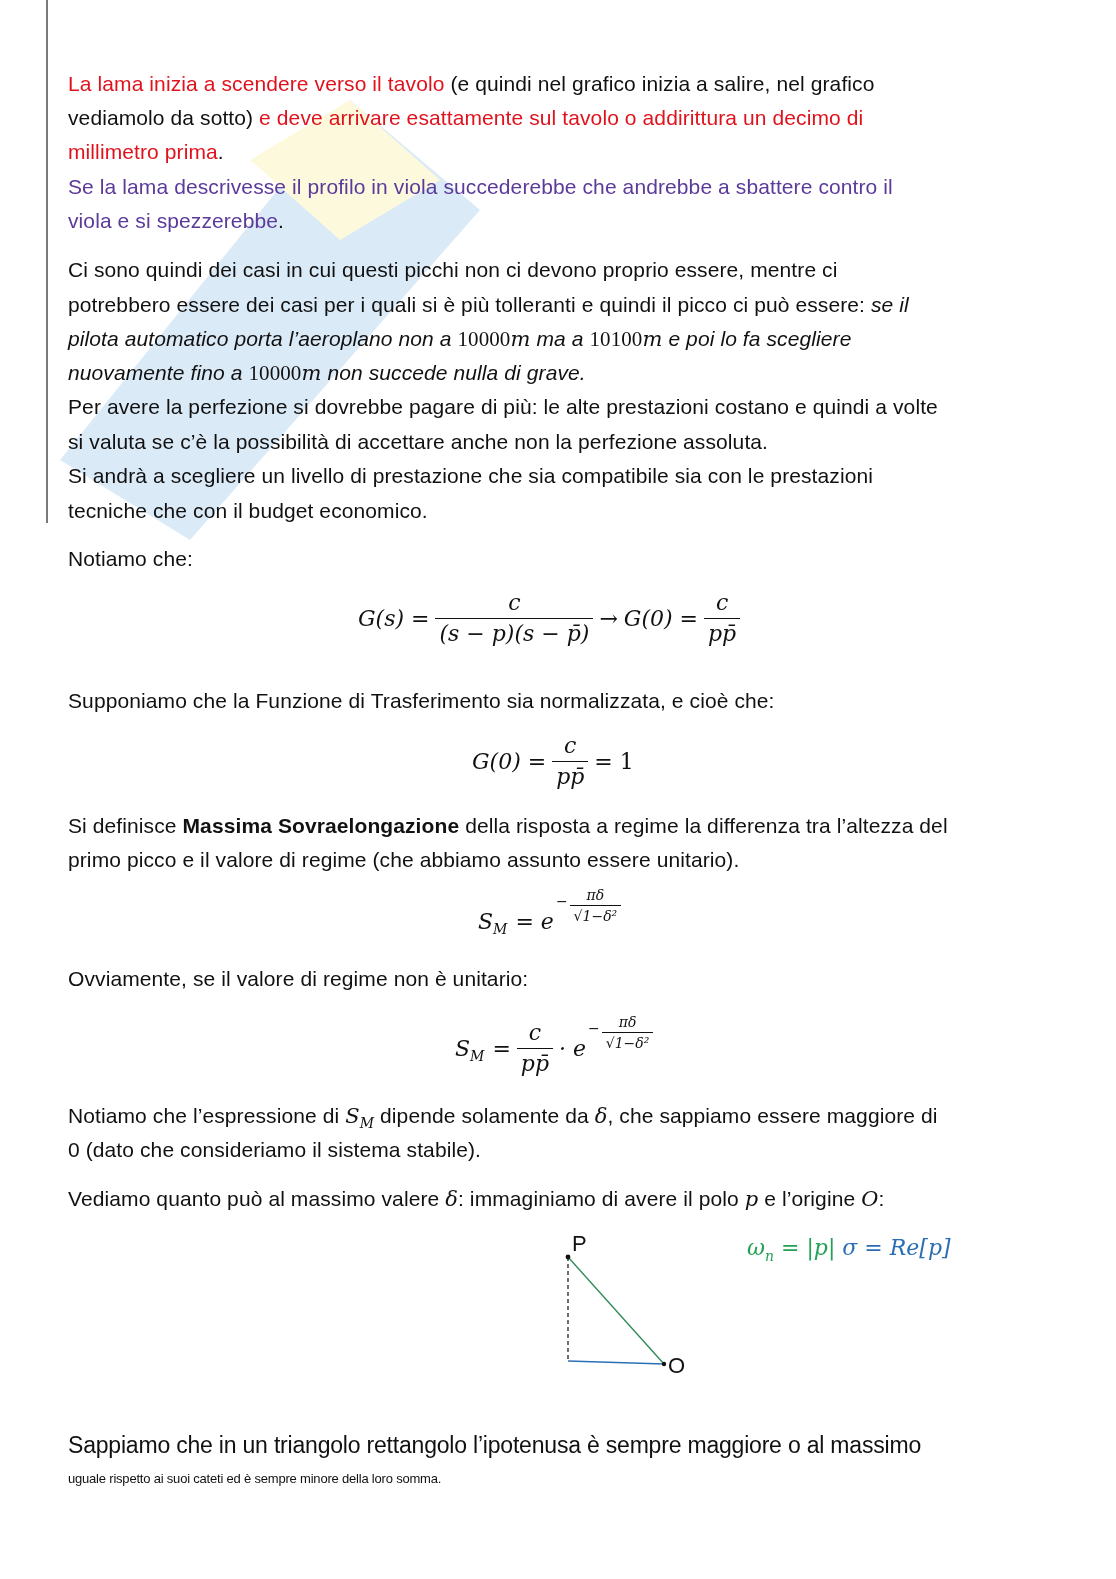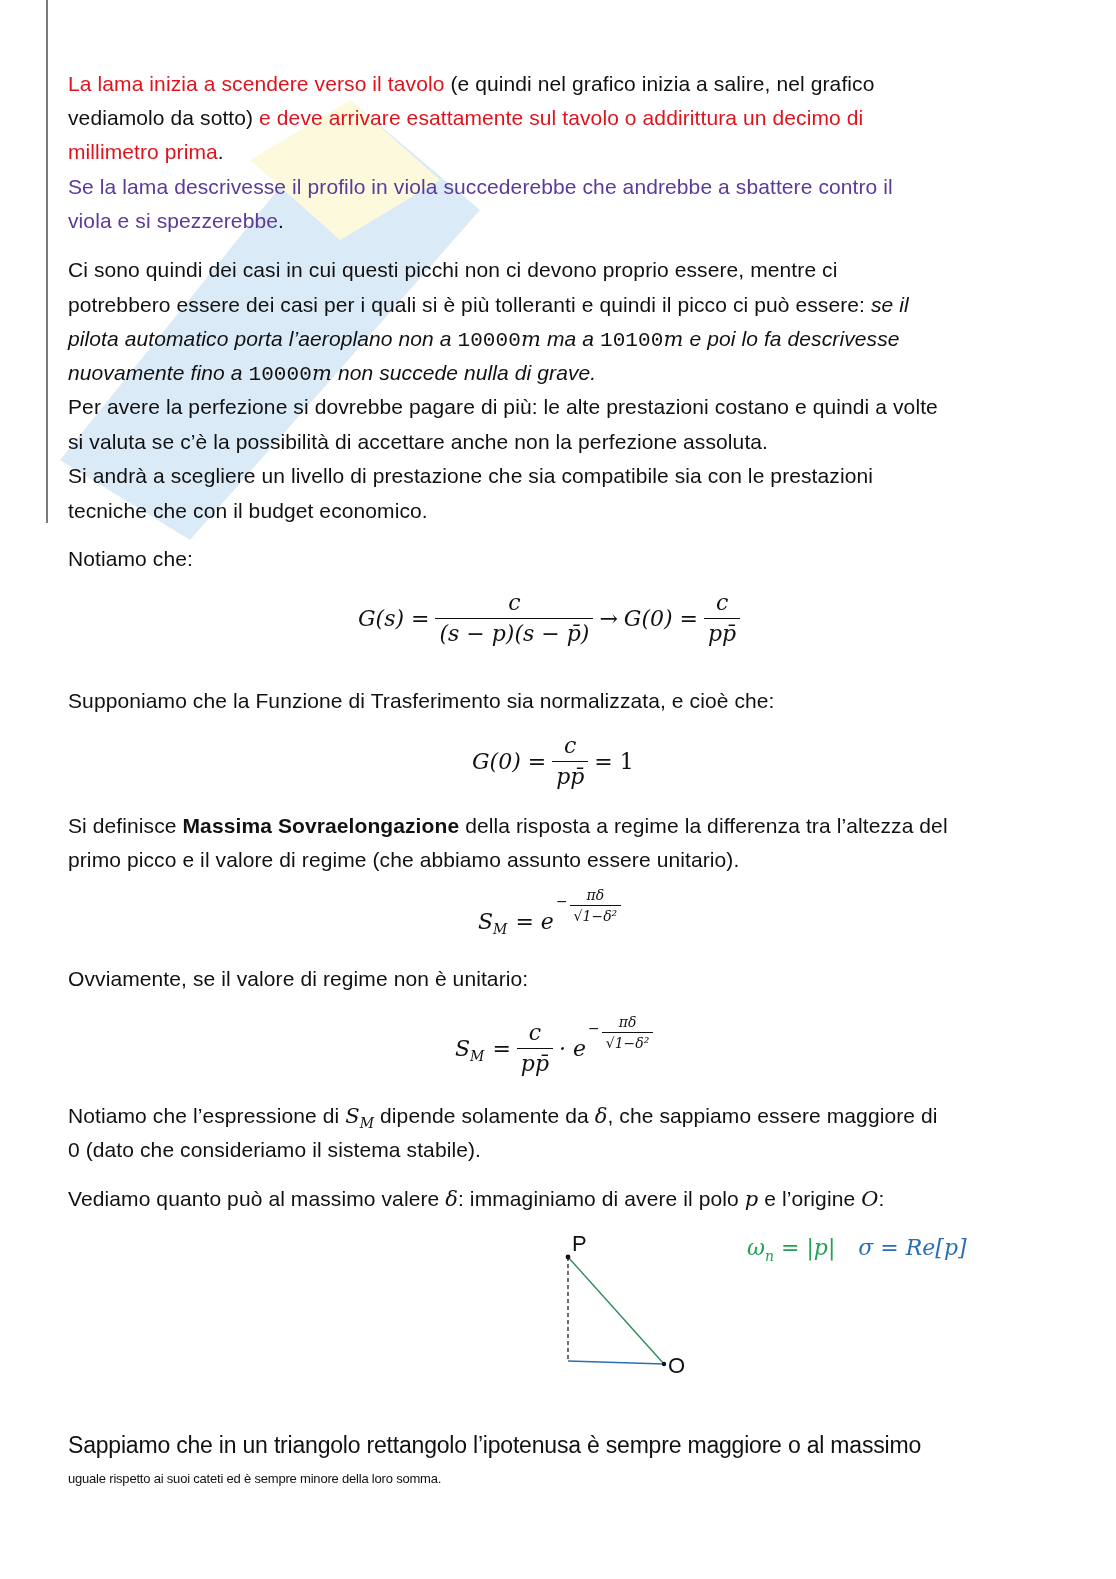--- a/index.html
+++ b/index.html
@@ -6,21 +6,21 @@
   body { width: 1116px; height: 1579px; position: relative; overflow: hidden;
          font-family: "Liberation Sans", "DejaVu Sans", sans-serif; color: #111; }
   .margin-bar { position: absolute; left: 46px; top: 0; width: 2px; height: 523px; background: #7a7a7a; }
   .watermark { position: absolute; left: 20px; top: 40px; width: 470px; height: 500px; pointer-events: none; opacity: 0.18; }
   .content { position: absolute; left: 68px; top: 0; width: 980px; }
   .p { position: absolute; left: 0; font-size: 21px; line-height: 34.3px; white-space: nowrap; letter-spacing: 0.1px; }
   .red { color: #e0131d; }
   .purple { color: #5b3a9a; }
   .it { font-style: italic; }
   .math { font-family: "DejaVu Serif", "Liberation Serif", serif; font-style: italic; }
-  .num { font-family: Liberation Mono, monospace; font-style: normal; }
+  .num { font-family: Liberation Serif, serif; font-style: normal; }
   b { font-weight: bold; }
 
   .formula { position: absolute; font-family: "DejaVu Serif", "Liberation Serif", serif; font-size: 22px; font-style: italic; color: #111; display: flex; align-items: center; white-space: nowrap; }
   .frac { display: inline-flex; flex-direction: column; align-items: center; margin: 0 6px; vertical-align: middle; }
   .frac .n { padding: 0 4px 2px; line-height: 26px; }
   .frac .d { border-top: 1.5px solid #111; padding: 2px 4px 0; line-height: 26px; }
   .up { font-style: normal; }
   .sub { font-size: 14px; position: relative; top: 7px; }
   .exp { display: inline-flex; align-items: flex-start; position: relative; top: -16px; font-size: 14px; margin-left: 2px; }
   .exp .minus { margin-top: 6px; margin-right: 2px; }
@@ -57,21 +57,21 @@
   <div class="p purple" style="top:170px">Se la lama descrivesse il profilo in viola succederebbe che andrebbe a sbattere contro il</div>
   <div class="p" style="top:204px">
     <span class="purple">viola e si spezzerebbe</span><span>.</span>
   </div>
 
   <div class="p" style="top:253px">Ci sono quindi dei casi in cui questi picchi non ci devono proprio essere, mentre ci</div>
   <div class="p" style="top:288px">
     <span>potrebbero essere dei casi per i quali si è più tolleranti e quindi il picco ci può essere: </span><span class="it">se il</span>
   </div>
   <div class="p it" style="top:322px">
-    <span>pilota automatico porta l’aeroplano non a </span><span class="num">10000</span><span class="math">m</span><span> ma a </span><span class="num">10100</span><span class="math">m</span><span> e poi lo fa descrivesse</span>
+    <span>pilota automatico porta l’aeroplano non a </span><span class="num">10000</span><span class="math">m</span><span> ma a </span><span class="num">10100</span><span class="math">m</span><span> e poi lo fa scegliere</span>
   </div>
   <div class="p it" style="top:356px">
     <span>nuovamente fino a </span><span class="num">10000</span><span class="math">m</span><span> non succede nulla di grave</span><span>.</span>
   </div>
   <div class="p" style="top:390px">Per avere la perfezione si dovrebbe pagare di più: le alte prestazioni costano e quindi a volte</div>
   <div class="p" style="top:425px">si valuta se c’è la possibilità di accettare anche non la perfezione assoluta.</div>
   <div class="p" style="top:459px">Si andrà a scegliere un livello di prestazione che sia compatibile sia con le prestazioni</div>
   <div class="p" style="top:494px">tecniche che con il budget economico.</div>
 
   <div class="p" style="top:542px">Notiamo che:</div>
@@ -154,18 +154,18 @@
     <line x1="28" y1="32" x2="28" y2="136" stroke="#111" stroke-width="1.2" stroke-dasharray="4,3"></line>
     <line x1="28" y1="32" x2="124" y2="139" stroke="#2e8b57" stroke-width="1.4"></line>
     <line x1="28" y1="136" x2="124" y2="139" stroke="#2a6fb5" stroke-width="1.4"></line>
     <circle cx="28" cy="32" r="2.4" fill="#111"></circle>
     <circle cx="124" cy="139" r="2.2" fill="#111"></circle>
   </svg>
   <span class="diag-label" style="left:32px; top:6px;">P</span>
   <span class="diag-label" style="left:128px; top:128px;">O</span>
   <span class="omega">
     <span class="green">ω</span><span class="green" style="font-size:14px; position:relative; top:6px;">n</span><span class="green"> = |p|</span>
-    <span class="blue" style="margin-left:16px">σ = Re[p]</span>
+    <span class="blue" style="">σ = Re[p]</span>
   </span>
 </div>
 
 <div class="p" style="left:68px; top:1428px; font-size:23px; letter-spacing:-0.2px;">Sappiamo che in un triangolo rettangolo l’ipotenusa è sempre maggiore o al massimo</div>
 <div class="p" style="left:68px; top:1462px; font-size:13px; letter-spacing:-0.2px;">uguale rispetto ai suoi cateti ed è sempre minore della loro somma.</div>
 
 </body></html>

